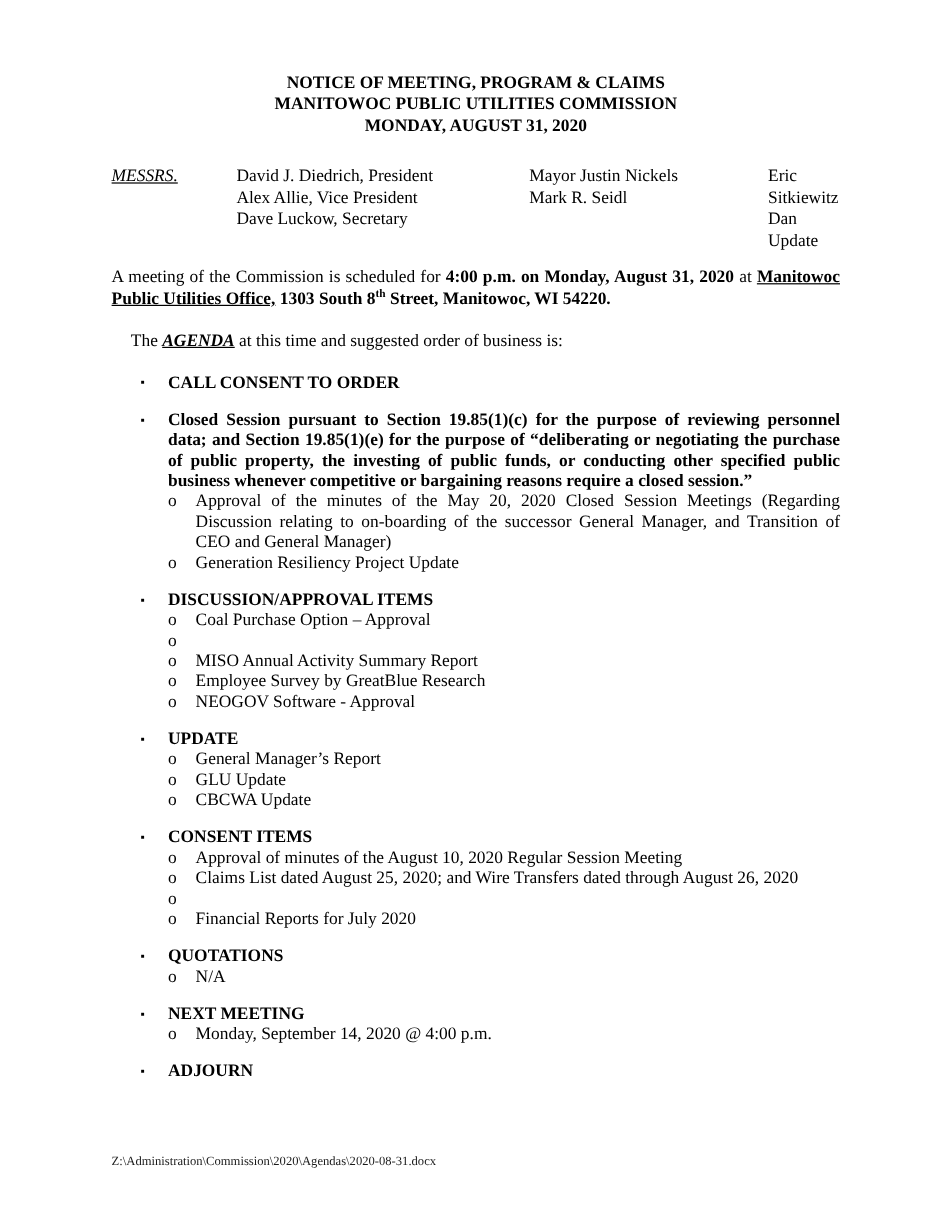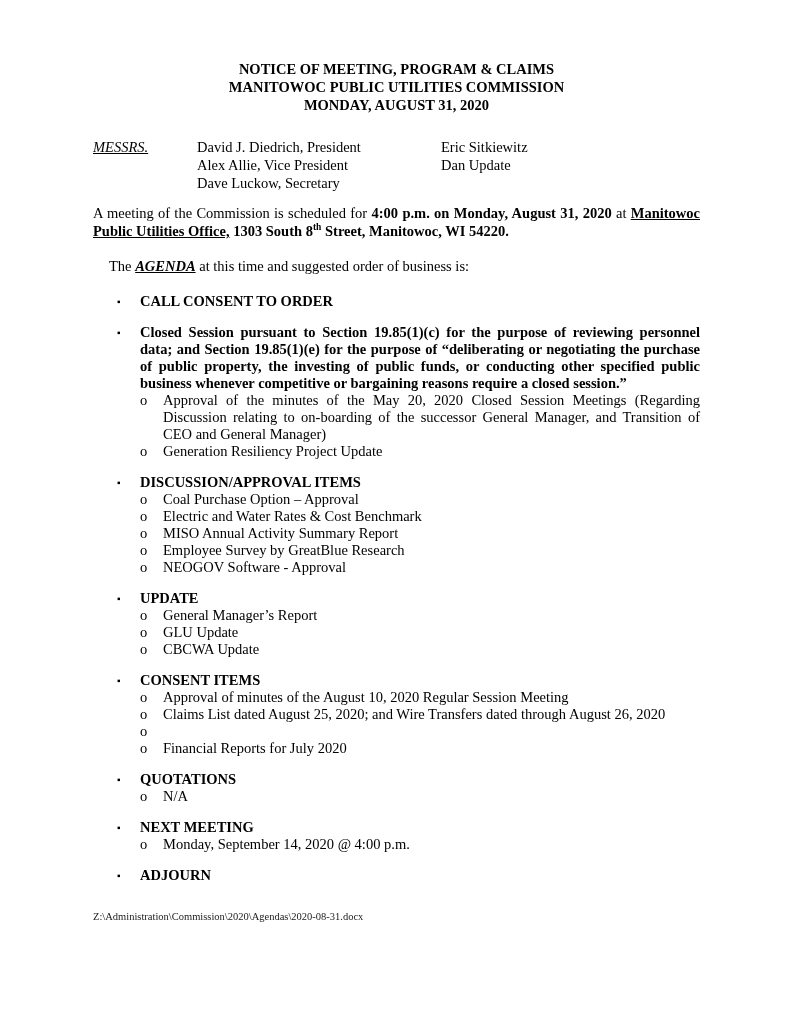--- a/index.html
+++ b/index.html
@@ -42,21 +42,21 @@
   .heading-row { display: flex; padding-left: 24px; }
   .bullet { width: 23px; flex: 0 0 23px; font-size: 10px; line-height: 17px; }
   .heading { flex: 1; font-weight: bold; }
   .justify { text-align: justify; }
   .sub-row { display: flex; padding-left: 47px; }
   .sub-marker { width: 23px; flex: 0 0 23px; }
   .sub-text { flex: 1; }
 
   .footer {
     position: absolute;
-    left: 93px; top: 908px;
+    left: 93px; top: 960px;
     font-size: 10.5px;
     color: #1a1a1a;
   }
 </style>
 </head>
 <body>
 
 <div class="page">
   <div class="content">
 
@@ -68,20 +68,24 @@
 
     <div class="messrs">
       <div class="messrs-label-col">
         <span class="messrs-label">MESSRS.</span>
       </div>
       <div class="messrs-col1">
         <div>David J. Diedrich, President</div>
         <div>Alex Allie, Vice President</div>
         <div>Dave Luckow, Secretary</div>
       </div>
+      <div class="messrs-col2">
+        <div>Mayor Justin Nickels</div>
+        <div>Mark R. Seidl</div>
+      </div>
       <div class="messrs-col3">
         <div>Eric Sitkiewitz</div>
         <div>Dan Update</div>
       </div>
     </div>
 
     <p class="meeting-para"><span>A meeting of the Commission is scheduled for </span><span class="b">4:00 p.m. on Monday, August 31, 2020</span><span> at </span><span class="b u">Manitowoc Public Utilities Office,</span><span class="b"> 1303 South 8</span><sup class="b">th</sup><span class="b"> Street, Manitowoc, WI 54220.</span></p>
 
     <p class="agenda-intro"><span>The </span><span class="bi">AGENDA</span><span> at this time and suggested order of business is:</span></p>
 
@@ -113,21 +117,20 @@
         <div class="heading-row">
           <span class="bullet">▪</span>
           <div class="heading">DISCUSSION/APPROVAL ITEMS</div>
         </div>
         <div class="sub-row">
           <span class="sub-marker">o</span>
           <div class="sub-text">Coal Purchase Option – Approval</div>
         </div>
         <div class="sub-row">
           <span class="sub-marker">o</span>
-          <div class="sub-text">Electric and Water Rates &amp; Cost Benchmark</div>
         </div>
         <div class="sub-row">
           <span class="sub-marker">o</span>
           <div class="sub-text">MISO Annual Activity Summary Report</div>
         </div>
         <div class="sub-row">
           <span class="sub-marker">o</span>
           <div class="sub-text">Employee Survey by GreatBlue Research</div>
         </div>
         <div class="sub-row">

